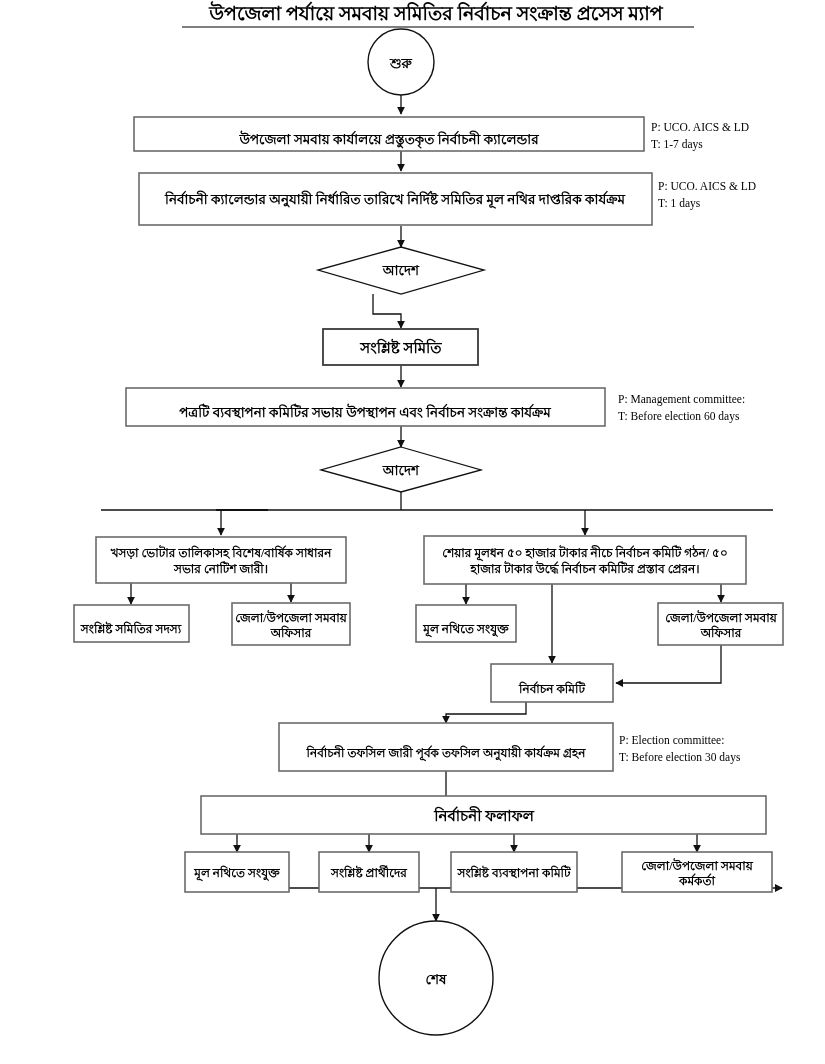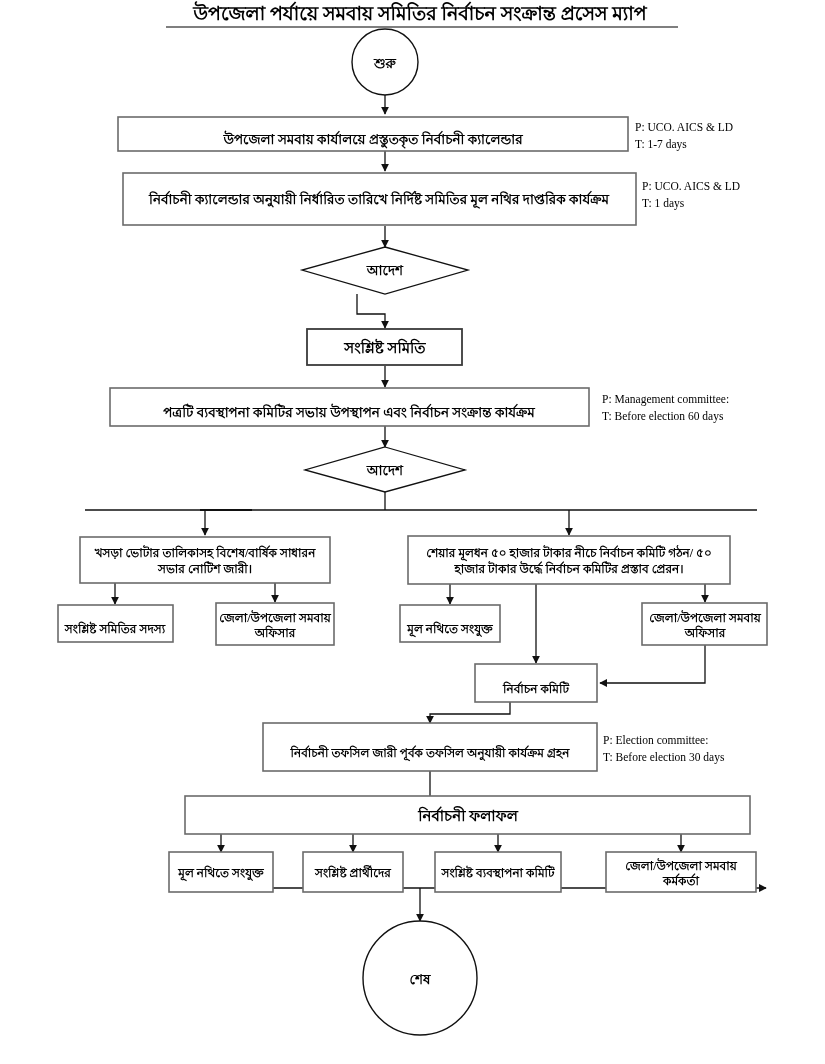--- a/index.html
+++ b/index.html
@@ -11,21 +11,21 @@
   body {
     width: 825px;
     height: 1064px;
     font-family: "Liberation Serif", serif;
     color: #000000;
     overflow: hidden;
     position: relative;
   }
   #chart-root {
     position: absolute;
-    left: 0;
+    left: 16px;
     top: 0;
     width: 677px;
     height: 1064px;
     border-radius: 7px;
   }
   svg.flow {
     display: block;
     width: 825px;
     height: 1064px;
   }

